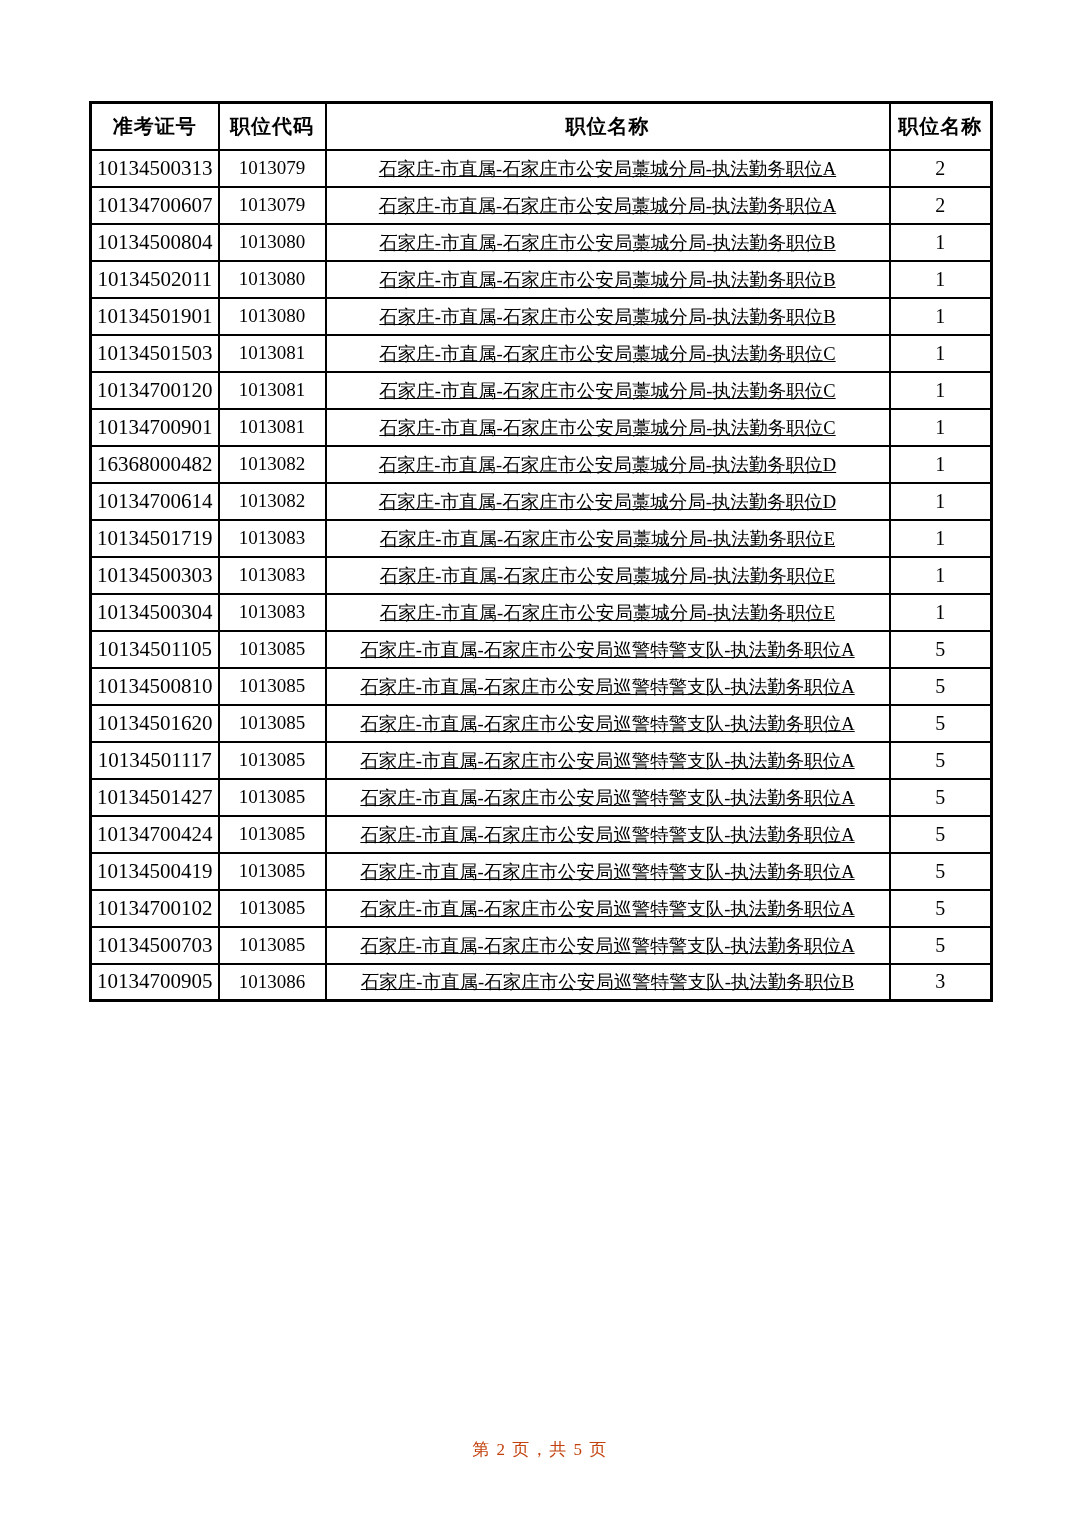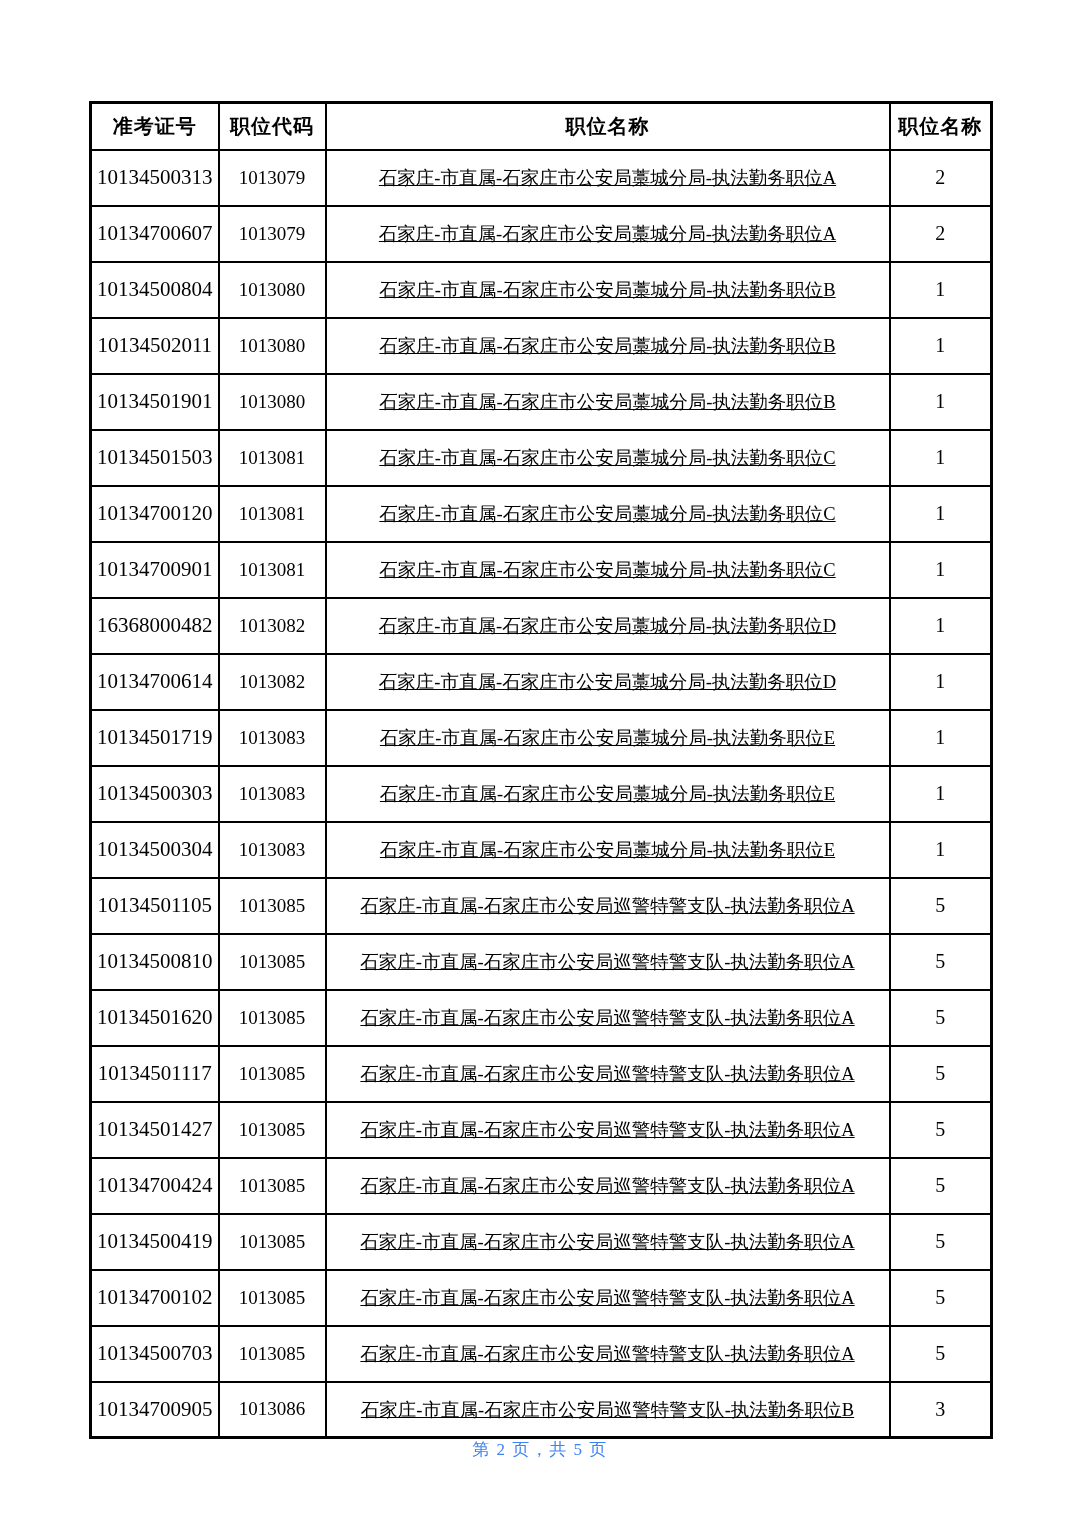--- a/index.html
+++ b/index.html
@@ -24,40 +24,40 @@
   table.positions th,
   table.positions td{
     border:2px solid #000000;
     text-align:center;
     vertical-align:middle;
     padding:0 2px;
     overflow:hidden;
     white-space:nowrap;
   }
   table.positions thead tr{height:47px;}
-  table.positions tbody tr{height:56px;}
+  table.positions tbody tr{height:37px;}
   th{
     font-family:Liberation Mono, monospace;
     font-weight:600;
     font-size:20px;
     letter-spacing:1px;
   }
   td.c0{font-size:21px;}
   td.c1{font-size:19px;font-family:Liberation Serif, serif;}
   td.c2{font-size:18.5px;text-decoration:underline;}
   td.c3{font-size:20px;}
   .footer{
     position:absolute;
     top:1438px;
     left:0;
     width:100%;
     text-align:center;
     font-size:17px;
     letter-spacing:1.5px;
-    color:#3b82f6;
+    color:#c2410c;
   }
 </style>
 </head>
 <body>
 
 <div class="page">
   <table class="positions">
     <colgroup>
       <col style="width:128px">
       <col style="width:107px">

